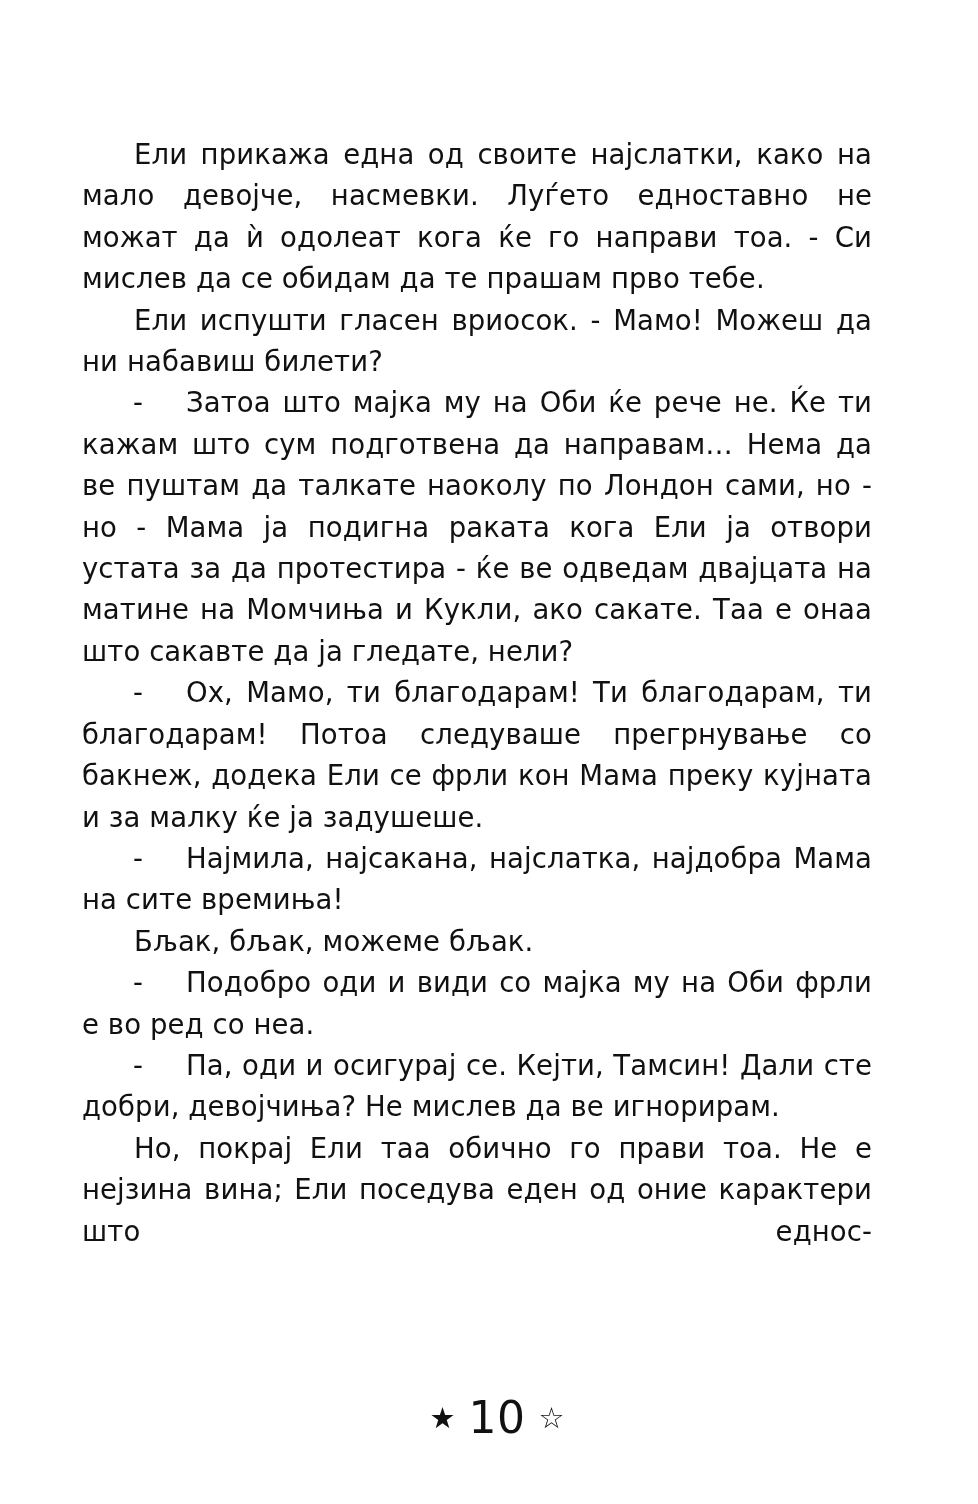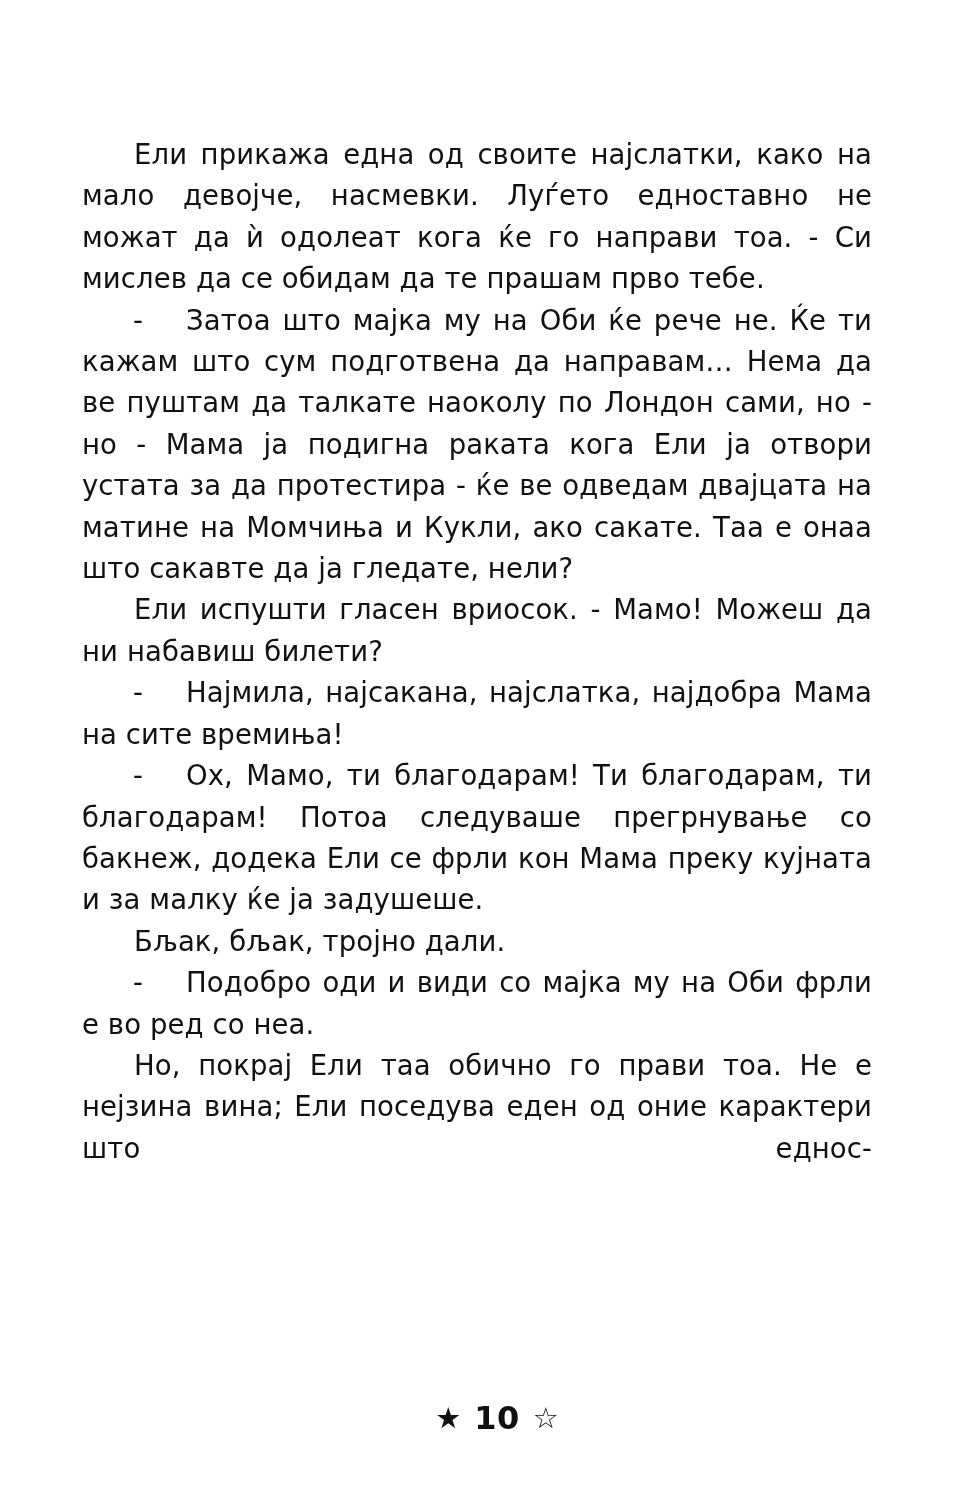--- a/index.html
+++ b/index.html
@@ -66,53 +66,54 @@
   .footer .star {
     font-size: 29px;
     line-height: 40px;
     color: #111111;
     vertical-align: middle;
     display: inline-block;
   }
   .footer .star-left { margin-right: 13px; }
   .footer .star-right { margin-left: 13px; }
   .footer .page-number {
-    font-size: 32px;
+    font-size: 44px;
     line-height: 40px;
-    font-weight: 700;
+    font-weight: 400;
     color: #111111;
     vertical-align: middle;
     display: inline-block;
     letter-spacing: 0.5px;
   }
 </style>
 </head>
 <body>
 
 <div class="page">
 
   <div class="text-column">
 
     <p class="para indent">Ели прикажа една од своите најслатки, како на мало девојче, насмевки. Луѓето едноставно не можат да ѝ одолеат кога ќе го направи тоа. - Си мислев да се обидам да те прашам прво тебе.</p>
 
+    <p class="para indent">Ели испушти гласен вриосок. - Мамо! Можеш да ни набавиш билети?</p>
+
     <p class="para dialogue"><span class="dash-lead">-</span><span>Затоа што мајка му на Оби ќе рече не. Ќе ти кажам што сум подготвена да направам… Нема да ве пуштам да талкате наоколу по Лондон сами, но - но - Мама ја подигна раката кога Ели ја отвори устата за да протестира - ќе ве одведам двајцата на матине на Момчиња и Кукли, ако сакате. Таа е онаа што сакавте да ја гледате, нели?</span></p>
-
-    <p class="para indent">Ели испушти гласен вриосок. - Мамо! Можеш да ни набавиш билети?</p>
 
 
 
+    <p class="para dialogue"><span class="dash-lead">-</span><span>Ох, Мамо, ти благодарам! Ти благодарам, ти благодарам! Потоа следуваше прегрнување со бакнеж, додека Ели се фрли кон Мама преку кујната и за малку ќе ја задушеше.</span></p>
+
     <p class="para dialogue"><span class="dash-lead">-</span><span>Најмила, најсакана, најслатка, најдобра Мама на сите времиња!</span></p>
 
-    <p class="para dialogue"><span class="dash-lead">-</span><span>Ох, Мамо, ти благодарам! Ти благодарам, ти благодарам! Потоа следуваше прегрнување со бакнеж, додека Ели се фрли кон Мама преку кујната и за малку ќе ја задушеше.</span></p>
-
-    <p class="para indent">Бљак, бљак, тројно дали.</p>
+    <p class="para indent">Бљак, бљак, можеме бљак.</p>
 
     <p class="para dialogue"><span class="dash-lead">-</span><span>Подобро оди и види со мајка му на Оби фрли е во ред со неа.</span></p>
 
 
+    <p class="para dialogue"><span class="dash-lead">-</span><span>Па, оди и осигурај се. Кејти, Тамсин! Дали сте добри, девојчиња? Не мислев да ве игнорирам.</span></p>
 
     <p class="para indent force-justify">Но, покрај Ели таа обично го прави тоа. Не е нејзина вина; Ели поседува еден од оние карактери што еднос-</p>
 
   </div>
 
   <div class="footer">
     <span class="star star-left">★</span><span class="page-number">10</span><span class="star star-right">☆</span>
   </div>
 
 </div>

